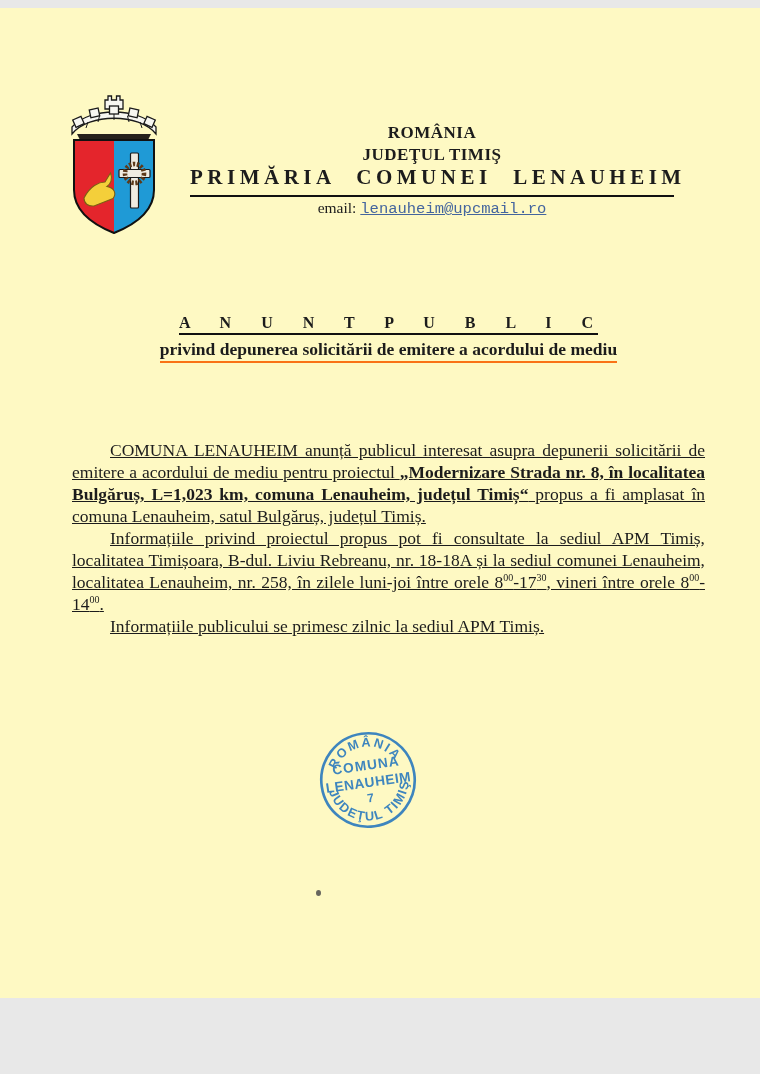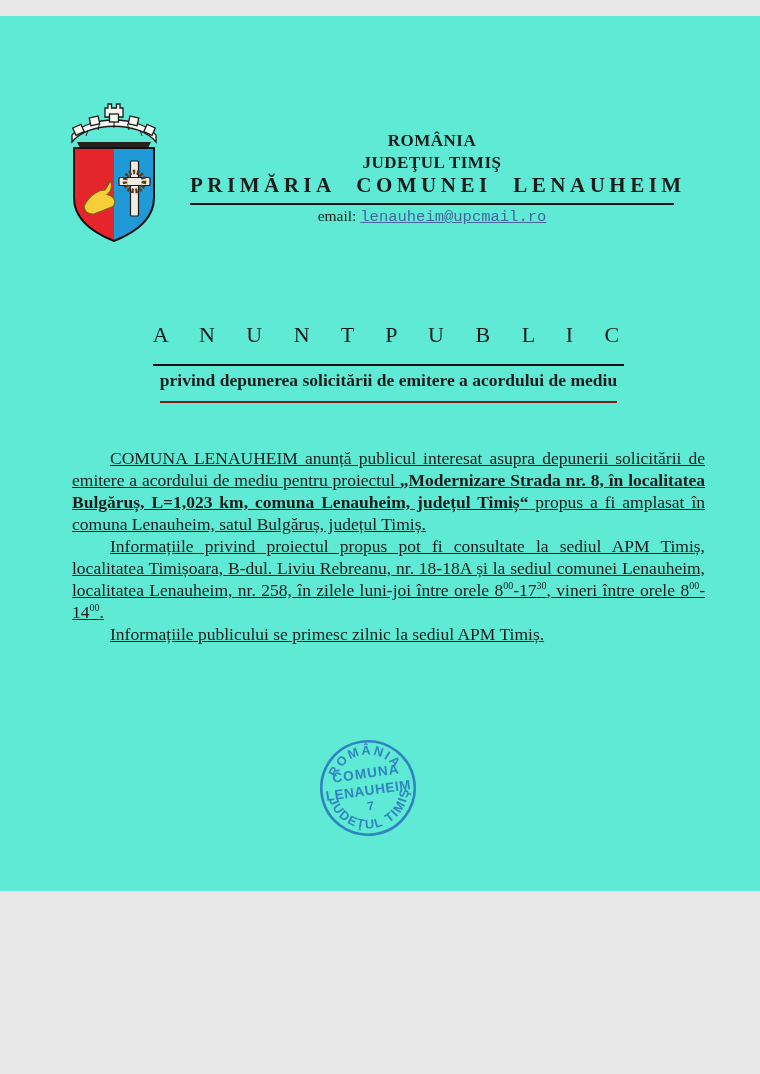--- a/index.html
+++ b/index.html
@@ -1,36 +1,36 @@
 <!DOCTYPE html>
 <html><head>
 <meta charset="utf-8">
 <style>
   html,body{margin:0;padding:0;background:#e8e8e8;}
   .page{
-    position:relative;width:760px;height:875px;margin:16px auto;
-    background:#5eead4;overflow:hidden;
+    position:relative;width:760px;height:990px;margin:8px auto;
+    background:#fef9c3;overflow:hidden;
     font-family:"Liberation Serif","DejaVu Serif",serif;color:#1c1c1c;
   }
   
   .coa{position:absolute;left:64px;top:86px;width:100px;height:142px;}
   .head-text{position:absolute;left:190px;top:114px;width:484px;text-align:center;}
   .country,.county{font-weight:bold;font-size:17px;line-height:22px;letter-spacing:.5px;}
   .institution{font-weight:bold;font-size:21px;line-height:23px;letter-spacing:4.5px;word-spacing:12px;white-space:nowrap;}
   .rule{margin-top:6px;border-top:2px solid #111;}
   .contact{font-size:15.5px;line-height:21px;margin-top:2px;white-space:nowrap;}
   .contact .glyph{font-family:"DejaVu Sans",sans-serif;font-size:15px;}
   .email-line{font-size:15.5px;line-height:21px;}
   .email{color:#44659e;text-decoration:underline;cursor:pointer;font-family:Liberation Mono, monospace;}
   
   .title-block{position:absolute;top:306px;left:72px;width:633px;text-align:center;}
-  .doc-title{display:inline-block;font-weight:normal;font-size:22px;letter-spacing:5px;word-spacing:16px;
-    border-bottom:2.5px solid #111;padding-bottom:16px;white-space:nowrap;}
+  .doc-title{display:inline-block;font-weight:bold;font-size:16px;letter-spacing:5px;word-spacing:16px;
+    border-bottom:2.5px solid #111;padding-bottom:1px;white-space:nowrap;}
   .doc-subtitle{display:inline-block;font-weight:bold;font-size:17.5px;margin-top:4px;
-    border-bottom:2px solid #7f1d1d;padding-bottom:10px;white-space:nowrap;}
+    border-bottom:2px solid #f97316;padding-bottom:1px;white-space:nowrap;}
   
   .body-text{position:absolute;top:431px;left:72px;width:633px;font-size:17.5px;line-height:22px;text-align:justify;text-decoration:underline;}
   .body-text p{margin:0;text-indent:38px;}
   .body-text b{font-weight:bold;}
   .body-text sup{font-size:10px;line-height:0;}
   
   .stamp{position:absolute;left:302px;top:706px;width:132px;height:132px;
     transform:rotate(-8deg);opacity:.92;}
   .stamp text{font-family:"Liberation Sans","DejaVu Sans",sans-serif;font-weight:bold;}
   

